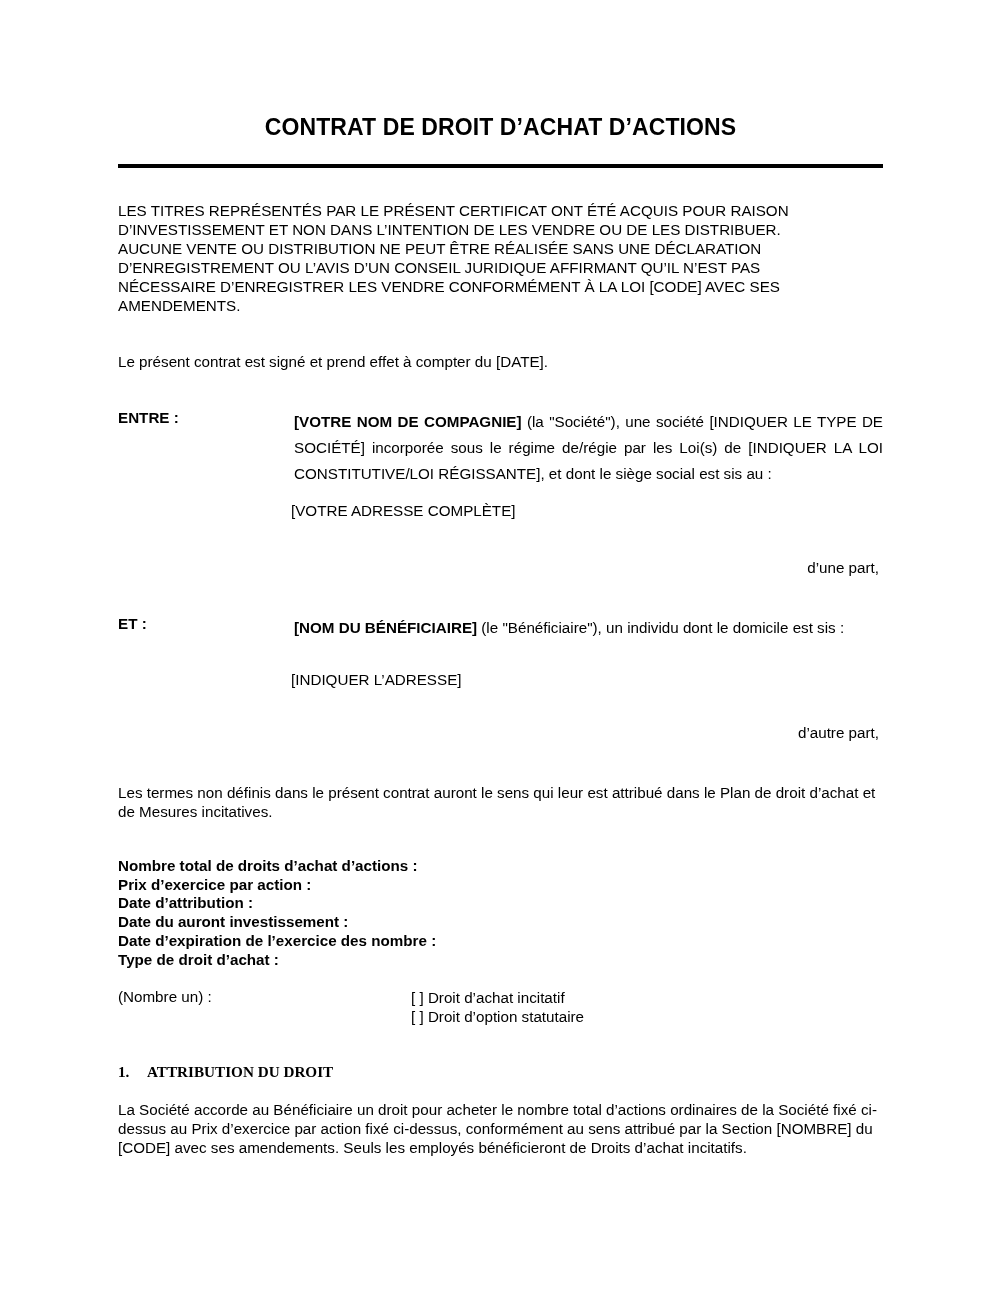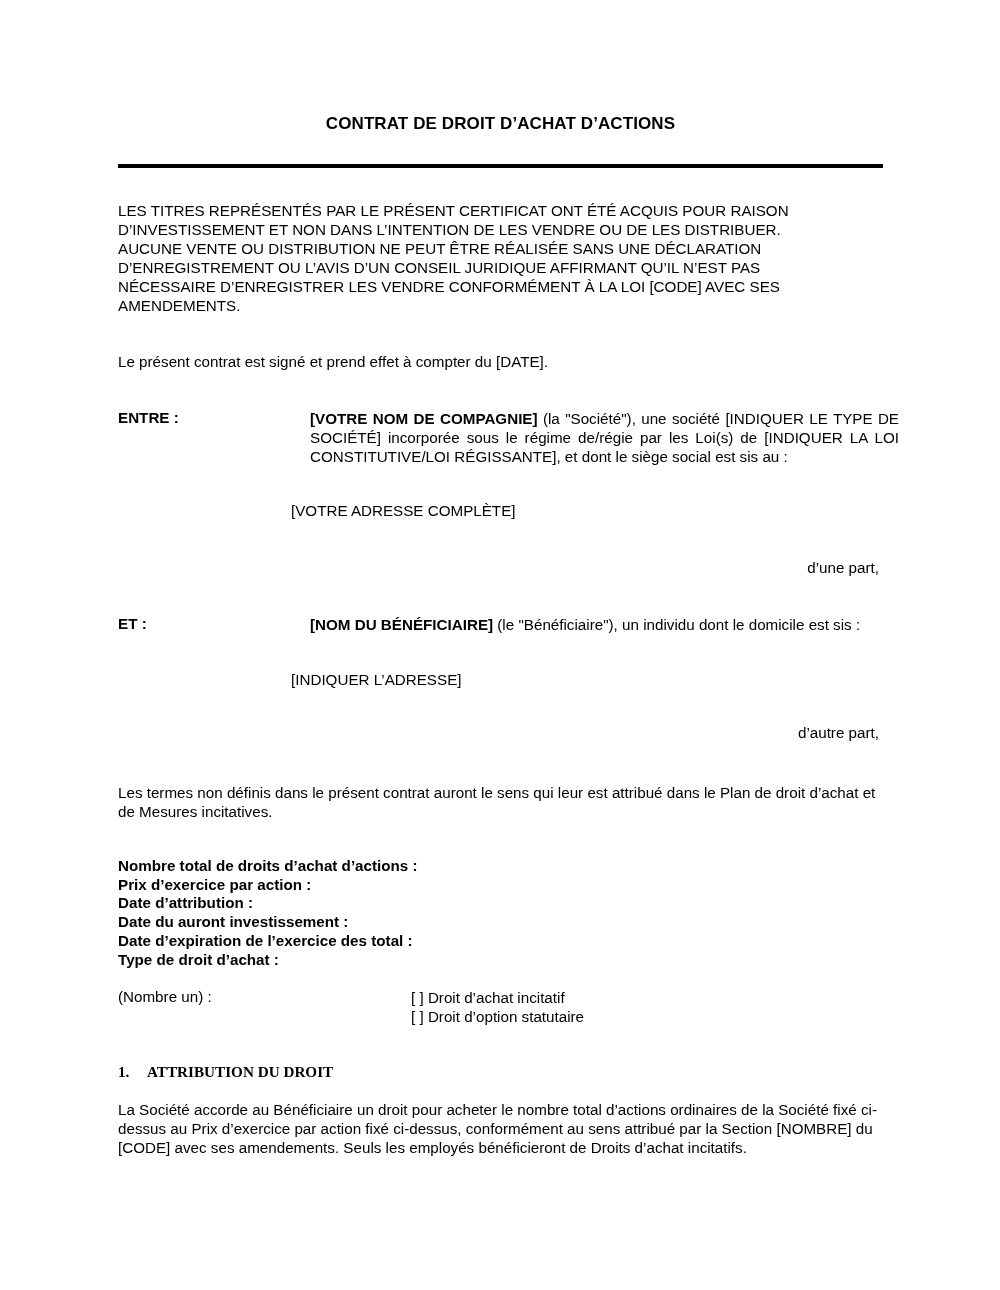--- a/index.html
+++ b/index.html
@@ -4,32 +4,32 @@
   <style>
     html, body { margin: 0; padding: 0; background: #ffffff; }
     body {
       width: 1000px; height: 1290px; position: relative; overflow: hidden;
       font-family: "Liberation Sans", sans-serif; color: #000;
       font-size: 15.2px;
     }
     .page { position: absolute; left: 118px; top: 0; width: 765px; }
     .title {
       position: absolute; left: 0; top: 114px; width: 765px;
-      text-align: center; font-weight: bold; font-size: 17px; letter-spacing: 0.1px;
+      text-align: center; font-weight: bold; font-size: 23px; letter-spacing: 0.1px;
     }
     .rule { position: absolute; left: 0; top: 164px; width: 765px; height: 4px; background: #000; }
     .legal {
       position: absolute; left: 0; top: 201px; width: 765px;
       line-height: 19px; text-transform: none;
     }
     .legal div { white-space: nowrap; }
     .para { position: absolute; left: 0; width: 765px; line-height: 19px; }
     .party-label { position: absolute; left: 0; font-weight: bold; }
     .party-body {
-      position: absolute; left: 192px; width: 589px; line-height: 19px; text-align: justify;
+      position: absolute; left: 176px; width: 589px; line-height: 26px; text-align: justify;
     }
     .party-body b { font-weight: bold; }
     .addr { position: absolute; left: 173px; }
     .right { position: absolute; right: 4px; }
     .fields { position: absolute; left: 0; top: 857px; line-height: 18.7px; font-weight: bold; }
     .check-label { position: absolute; left: 0; top: 988px; }
     .checks { position: absolute; left: 293px; top: 988px; line-height: 19px; }
     .section-head { position: absolute; left: 0; top: 1063px; font-weight: bold; font-family: Liberation Serif, serif; }
     .section-head .num { display: inline-block; width: 29px; }
   </style>
@@ -65,21 +65,21 @@
   <div class="addr" style="top:671px;">[INDIQUER L’ADRESSE]</div>
   <div class="right" style="top:724px;">d’autre part,</div>
 
   <div class="para" style="top:783px;">Les termes non définis dans le présent contrat auront le sens qui leur est attribué dans le Plan de droit d’achat et de Mesures incitatives.</div>
 
   <div class="fields">
     <div>Nombre total de droits d’achat d’actions :</div>
     <div>Prix d’exercice par action :</div>
     <div>Date d’attribution :</div>
     <div>Date du auront investissement :</div>
-    <div>Date d’expiration de l’exercice des total :</div>
+    <div>Date d’expiration de l’exercice des nombre :</div>
     <div>Type de droit d’achat :</div>
   </div>
 
   <div class="check-label">(Nombre un) :</div>
   <div class="checks">
     <div>[ ] Droit d’achat incitatif</div>
     <div>[ ] Droit d’option statutaire</div>
   </div>
 
   <div class="section-head">

